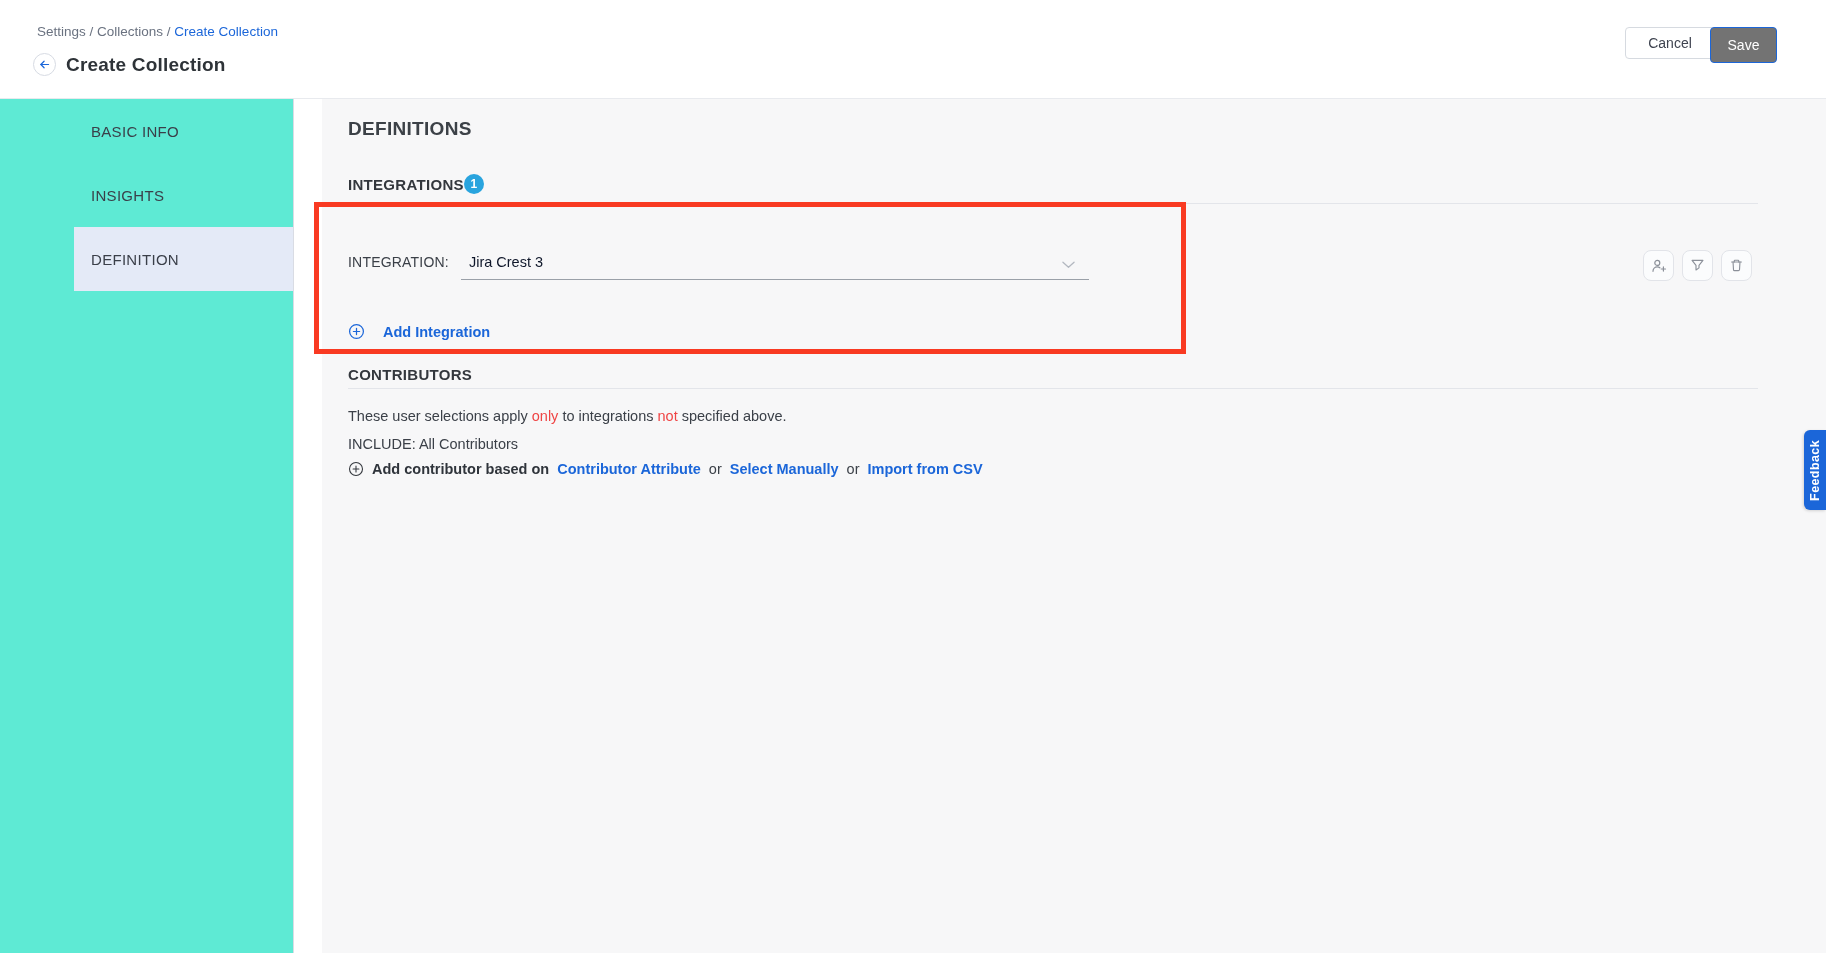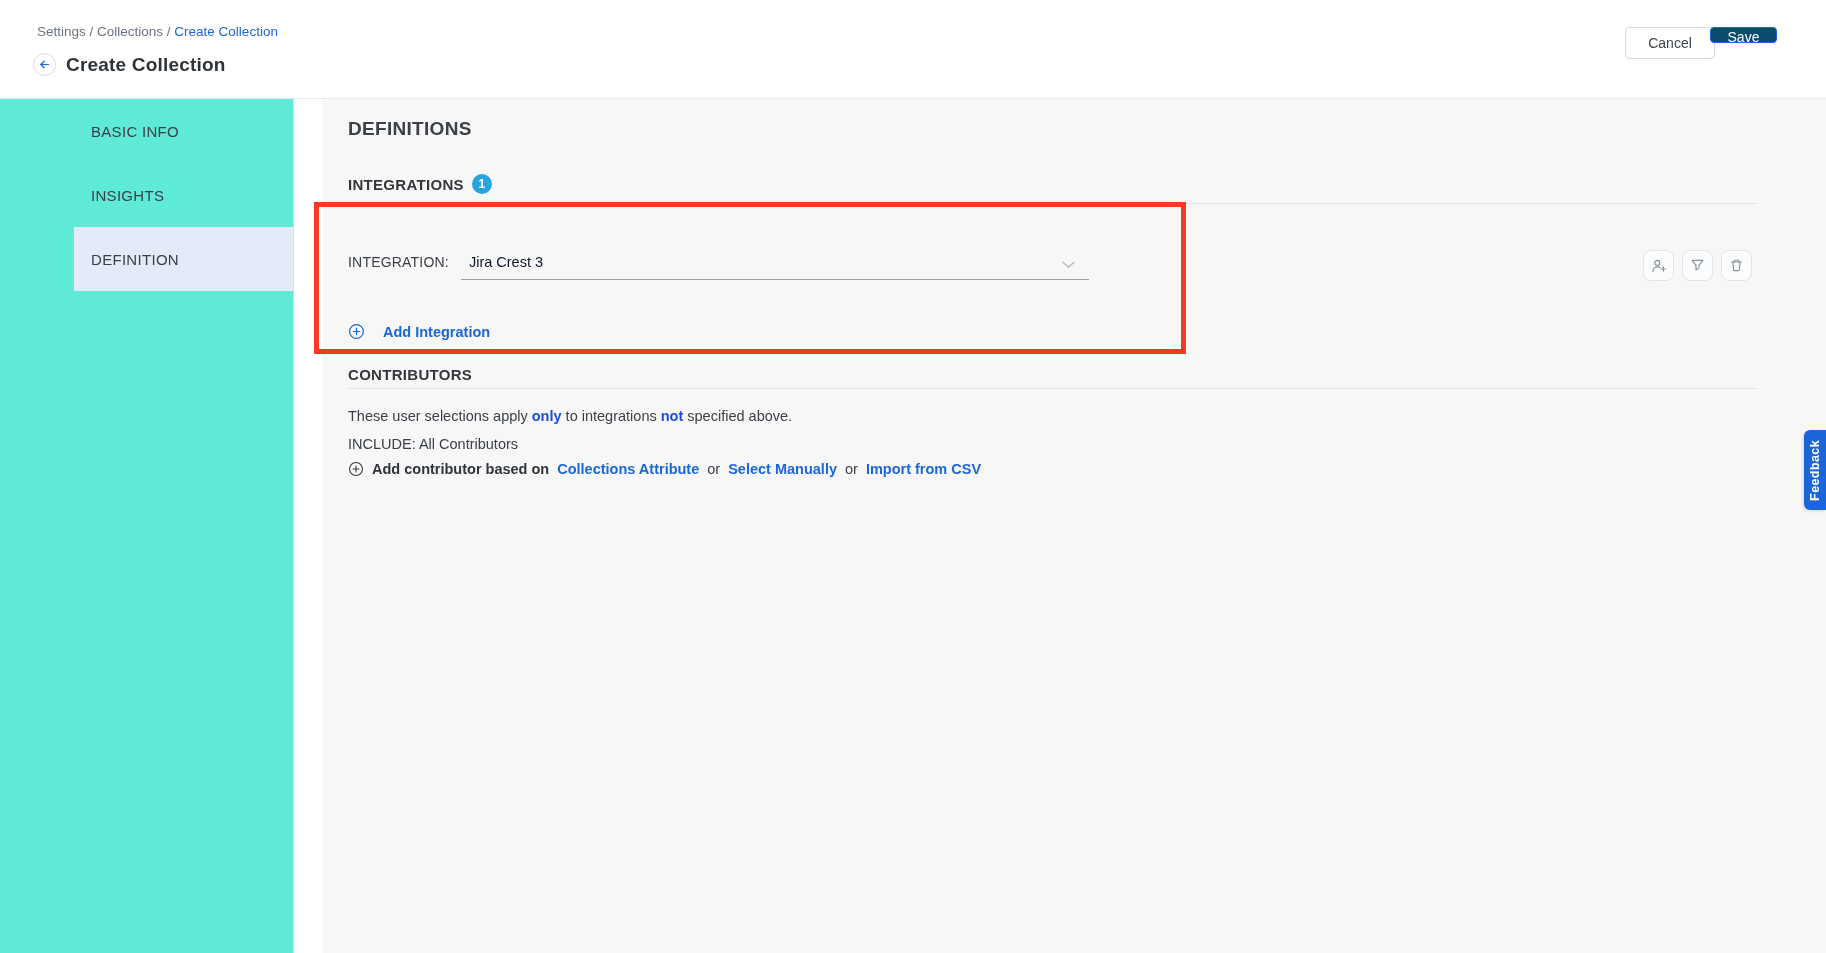--- a/index.html
+++ b/index.html
@@ -24,40 +24,40 @@
     border: 1px solid #d7dbe3; border-radius: 50%; background: #fff;
     display: flex; align-items: center; justify-content: center; cursor: pointer; padding: 0;
   }
   .page-title { position: absolute; left: 66px; top: 54px; font-size: 19px; font-weight: 700; color: #2e3338; letter-spacing: .2px; }
   .btn { font-family: "Liberation Sans", sans-serif; font-size: 14px; border-radius: 4px; cursor: pointer; }
   .btn-cancel {
     position: absolute; left: 1625px; top: 27px; width: 90px; height: 32px;
     background: #ffffff; border: 1px solid #d6dae0; color: #3f4450;
   }
   .btn-save {
-    position: absolute; left: 1710px; top: 27px; width: 67px; height: 16px;
-    background: #0c4a6e; border: 1px solid #1b66d9; color: #ffffff;
+    position: absolute; left: 1710px; top: 27px; width: 67px; height: 36px;
+    background: #737373; border: 1px solid #1b66d9; color: #ffffff;
   }
 
   
   .sidebar {
     position: absolute; top: 99px; left: 0; bottom: 0; width: 294px;
     background: #5eead4; border-right: 1px solid #d9dce4; padding-left: 44px;
   }
   .sidebar-item {
     margin-left: 30px; height: 64px; display: flex; align-items: center;
     padding-left: 17px; font-size: 15px; color: #3a3f49; letter-spacing: .3px; cursor: pointer;
   }
   .sidebar-item.active { background: #e4eaf7; }
 
   
   .main { position: absolute; top: 99px; left: 322px; right: 0; bottom: 0; background: #f7f7f8; }
   .definitions-title { position: absolute; left: 26px; top: 19px; font-size: 19px; font-weight: 700; color: #3c4147; letter-spacing: .3px; }
 
-  .integrations-heading { position: absolute; left: 26px; top: 75px; display: flex; align-items: center; gap: 8px; }
+  .integrations-heading { position: absolute; left: 26px; top: 75px; display: flex; align-items: center; gap: 0; }
   .section-heading { font-size: 15px; font-weight: 700; color: #33373d; letter-spacing: .3px; }
   .count-badge {
     width: 20px; height: 20px; border-radius: 50%; background: #29a4de; color: #fff;
     font-size: 12px; font-weight: 700; display: flex; align-items: center; justify-content: center;
   }
   .divider { position: absolute; left: 26px; width: 1410px; height: 1px; background: #e3e5ea; }
   .divider-1 { top: 104px; }
   .divider-2 { top: 289px; }
 
   .integration-row { position: absolute; left: 26px; top: 147px; display: flex; align-items: flex-end; justify-content: space-between; }
@@ -79,21 +79,21 @@
   .add-integration { position: absolute; left: 26px; top: 224px; display: flex; align-items: flex-end; gap: 18px; cursor: pointer; }
   .add-integration-label { font-size: 14.5px; font-weight: 600; color: #1b66d9; }
 
   .annotation-box {
     position: absolute; left: -8px; top: 103px; width: 872px; height: 152px;
     border: 5px solid #f93a22; pointer-events: none; z-index: 5;
   }
 
   .contributors-heading { position: absolute; left: 26px; top: 267px; }
   .note-line { position: absolute; left: 26px; top: 309px; font-size: 14.5px; color: #3b4048; }
-  .note-line b { font-weight: 700; color: #1d4ed8; }
+  .note-line b { font-weight: 400; color: #ef4444; }
   .include-line { position: absolute; left: 26px; top: 337px; font-size: 14.5px; color: #3b4048; }
   .add-contrib-line { position: absolute; left: 26px; top: 362px; display: flex; align-items: center; gap: 8px; font-size: 14.5px; }
   .add-contrib-prefix { font-weight: 700; color: #2f343b; }
   .contrib-link { color: #1b66d9; font-weight: 600; cursor: pointer; }
   .or-word { color: #3b4048; }
 
   
   .feedback-tab {
     position: absolute; right: 0; top: 430px; width: 22px; height: 80px;
     background: #1b66d9; border-radius: 6px 0 0 6px; cursor: pointer;
@@ -207,21 +207,21 @@
 
     <div class="add-contrib-line">
       <span>
         <svg width="16" height="16" viewBox="0 0 18 18" fill="none" stroke="#33373d" stroke-width="1.2" stroke-linecap="round">
           <circle cx="9" cy="9" r="7.3"></circle>
             <path d="M9 5.7v6.6"></path>
             <path d="M5.7 9h6.6"></path>
         </svg>
       </span>
       <span class="add-contrib-prefix">Add contributor based on</span>
-      <span class="contrib-link">Collections Attribute</span>
+      <span class="contrib-link">Contributor Attribute</span>
       <span class="or-word">or</span>
       <span class="contrib-link">Select Manually</span>
       <span class="or-word">or</span>
       <span class="contrib-link">Import from CSV</span>
     </div>
   </div>
 
   <div class="feedback-tab">
     <span>Feedback</span>
   </div>

